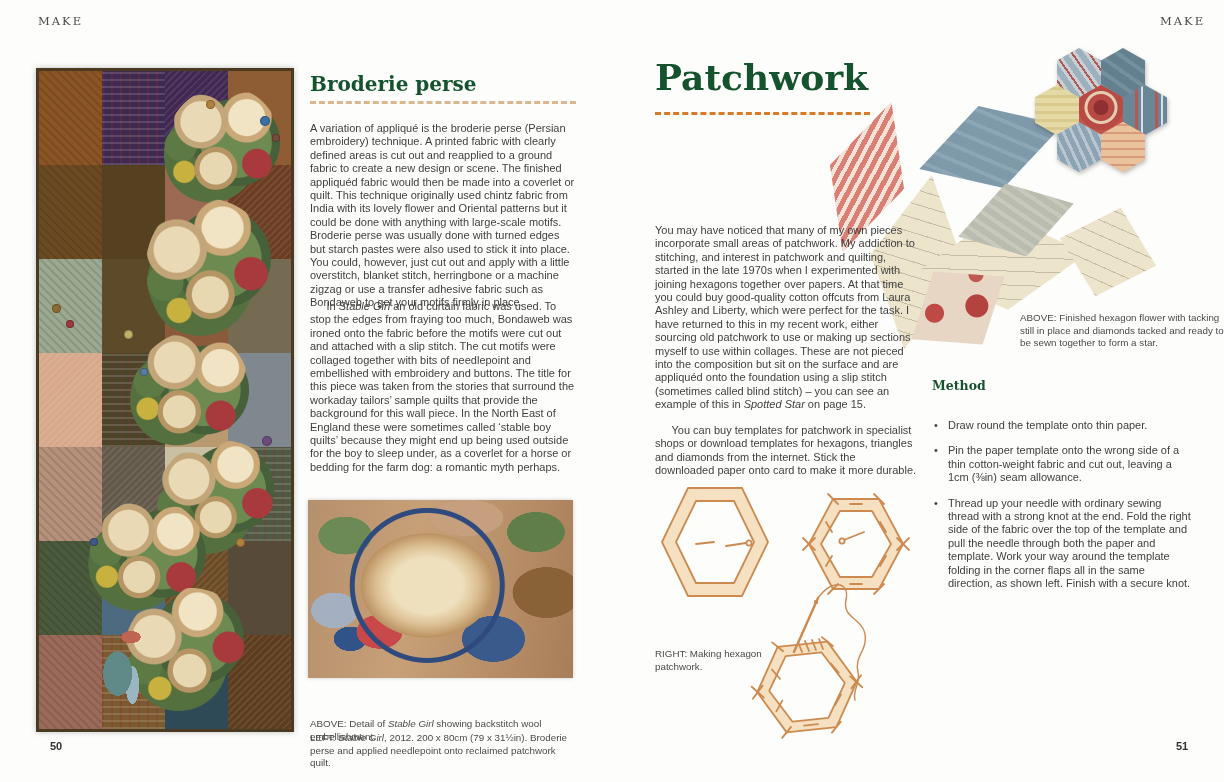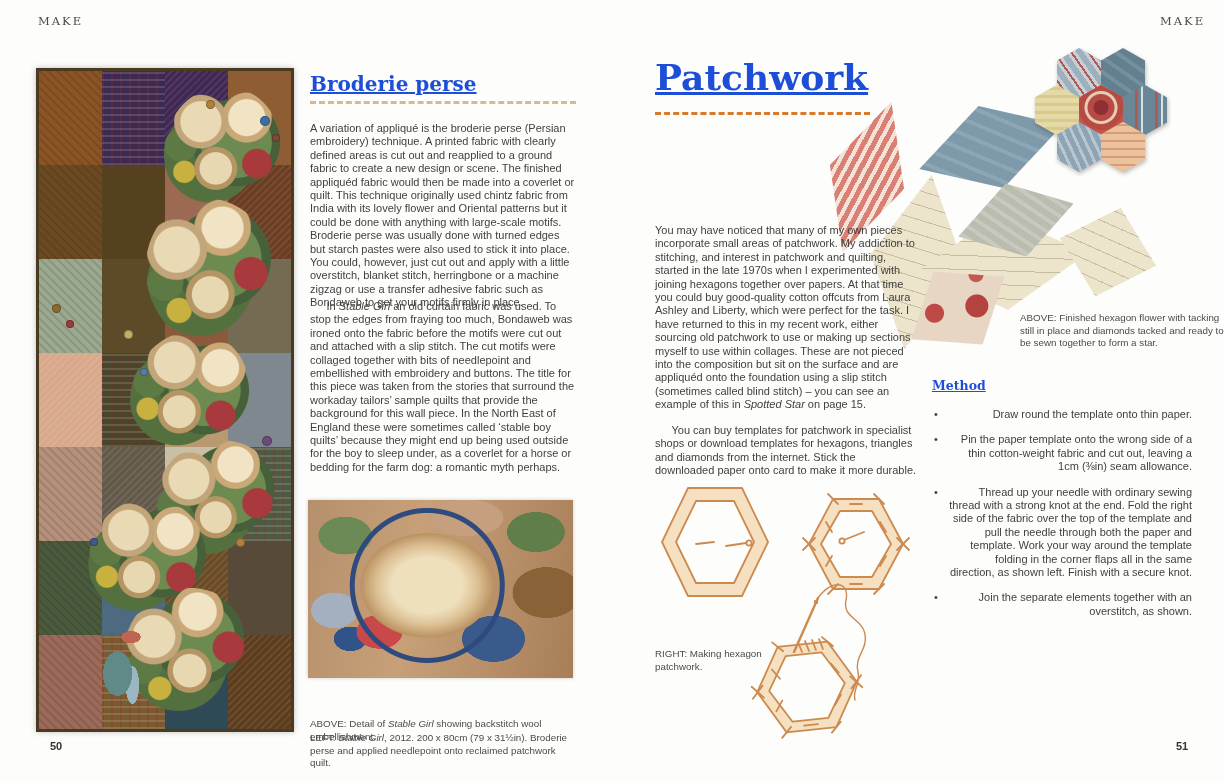--- a/index.html
+++ b/index.html
@@ -26,21 +26,21 @@
       radial-gradient(circle at 60% 42%,#6d8a50 0 34%,#46603a 35% 42%,transparent 43%),
       radial-gradient(circle at 40% 55%,#55703f 0 46%,transparent 47%);}
   .button-dot{position:absolute;border-radius:50%;box-shadow:0 0 0 1px rgba(0,0,0,.25) inset;}
   .bird{position:absolute;left:52px;top:548px;width:74px;height:96px;
     background:
       radial-gradient(ellipse 16px 10px at 58% 22%,#c06452 0 60%,transparent 61%),
       radial-gradient(ellipse 26px 40px at 40% 60%,#5f8a88 0 55%,transparent 56%),
       radial-gradient(ellipse 12px 34px at 60% 72%,#9ab6c2 0 55%,transparent 56%);}
 
   .lcol{position:absolute;left:310px;width:266px;}
-  .sec-title{font-family:"DejaVu Serif",serif;font-weight:bold;color:#1d4ed8;text-decoration:underline;}
+  .sec-title{font-family:"DejaVu Serif",serif;font-weight:bold;color:#14532d;}
   .dash-rule{height:0;border-top:3px dashed;}
   .body-txt{font-size:11px;line-height:13.4px;text-align:left;}
   .indent{text-indent:1.5em;}
   .caption{font-size:9.8px;line-height:12.6px;color:#4a4a4a;}
   .detail-photo{position:absolute;left:308px;top:500px;width:265px;height:178px;box-shadow:0 0 4px rgba(0,0,0,.2);
     background:
       radial-gradient(circle at 45% 48%,transparent 0 72px,#2f4a7c 73px 77px,transparent 78px),
       radial-gradient(ellipse 92px 72px at 45% 48%,#efe0bd 0 38%,#dcc094 55%,#bb9262 72%,transparent 73%),
       radial-gradient(ellipse 38px 28px at 27% 74%,#c9484a 0 60%,transparent 61%),
       radial-gradient(ellipse 52px 38px at 70% 78%,#3a5a8c 0 60%,transparent 61%),
@@ -219,22 +219,21 @@
       <line x1="171" y1="169" x2="175" y2="179"></line>
 
       <line x1="146" y1="182" x2="170" y2="128" stroke-width="2.4"></line>
       <circle cx="168" cy="132" r="1.6" fill="none" stroke-width="1.2"></circle>
 
       <path d="M170,128 C184,108 202,112 198,130 C194,148 214,148 217,164 C220,180 206,186 210,202 C213,214 204,220 207,230" fill="none" stroke-width="1.4"></path>
     </g>
   </svg>
 
   <div class="mcol sec-title" style="top:378px;font-size:12.5px;">Method</div>
-  <ul class="bullets mcol" style="top:408px;text-align:right;">
+  <ul class="bullets mcol" style="top:419px;">
       <li>Draw round the template onto thin paper.</li>
       <li>Pin the paper template onto the wrong side of a thin cotton-weight fabric and cut out, leaving a 1cm (⅜in) seam allowance.</li>
       <li>Thread up your needle with ordinary sewing thread with a strong knot at the end. Fold the right side of the fabric over the top of the template and pull the needle through both the paper and template. Work your way around the template folding in the corner flaps all in the same direction, as shown left. Finish with a secure knot.</li>
-      <li>Join the separate elements together with an overstitch, as shown.</li>
     </ul>
 
   <div class="pagenum" style="left:1176px;">51</div>
 
 </div>
 
 </body></html>

